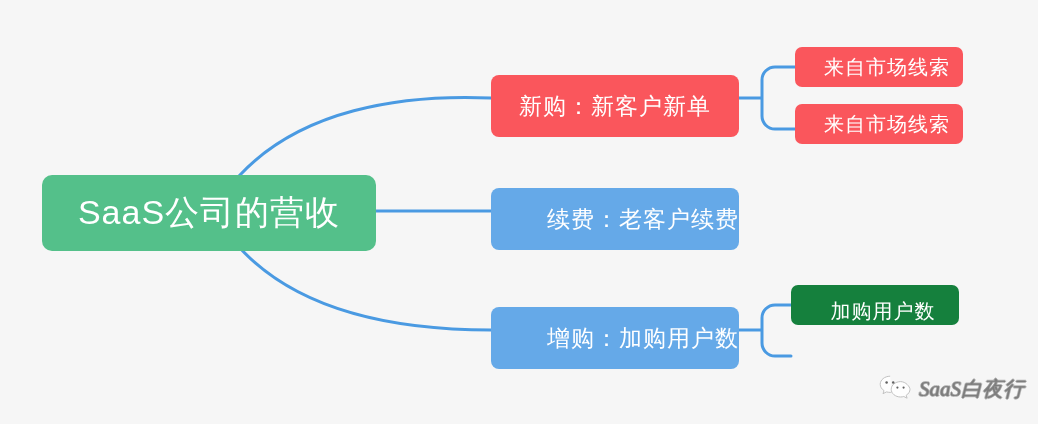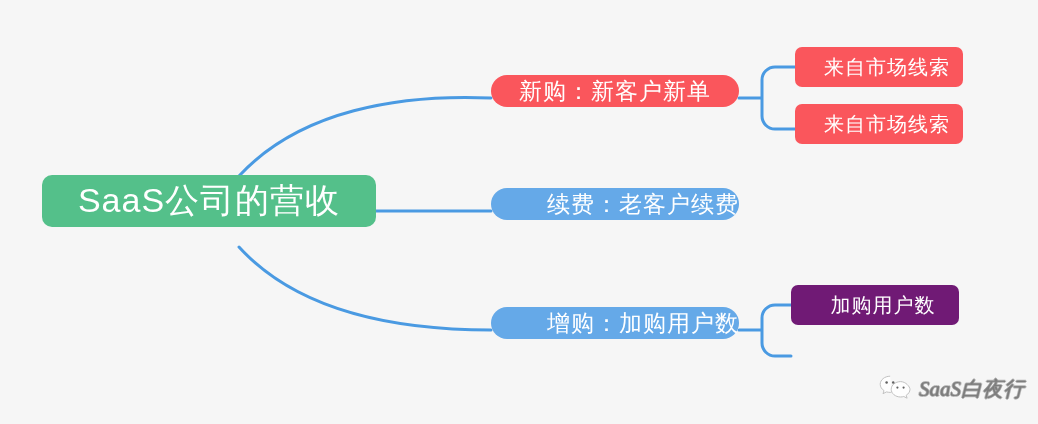--- a/index.html
+++ b/index.html
@@ -42,50 +42,50 @@
     color: #ffffff;
     white-space: nowrap;
     letter-spacing: 1px;
   }
 
   
   .node-root {
     left: 42px;
     top: 175px;
     width: 334px;
-    height: 52px;
+    height: 76px;
     background: #54c08a;
     border-radius: 10px;
     font-size: 34px;
   }
 
   
   .node-l1 {
     width: 248px;
-    height: 32px;
-    border-radius: 18px;
+    height: 62px;
+    border-radius: 8px;
     font-size: 23px;
   }
   .node-l1.red  { background: #fa565c; }
   .node-l1.blue { background: #65a9e8; justify-content: flex-end; }
 
   .pos-xingou { left: 491px; top: 75px; }
   .pos-xufei  { left: 491px; top: 188px; }
   .pos-zenggou{ left: 491px; top: 307px; }
 
   
   .node-l2 {
     width: 168px;
     height: 40px;
     border-radius: 7px;
     font-size: 20px;
     padding-left: 16px;
   }
   .node-l2.red  { background: #fa565c; }
-  .node-l2.blue { background: #701a75; }
+  .node-l2.blue { background: #15803d; align-items: flex-end; }
 
   .pos-leaf-1 { left: 795px; top: 47px; }
   .pos-leaf-2 { left: 795px; top: 104px; }
   .pos-leaf-3 { left: 791px; top: 285px; }
   .pos-leaf-4 { left: 791px; top: 336px; }
 
   
   #watermark {
     position: absolute;
     right: 14px;

